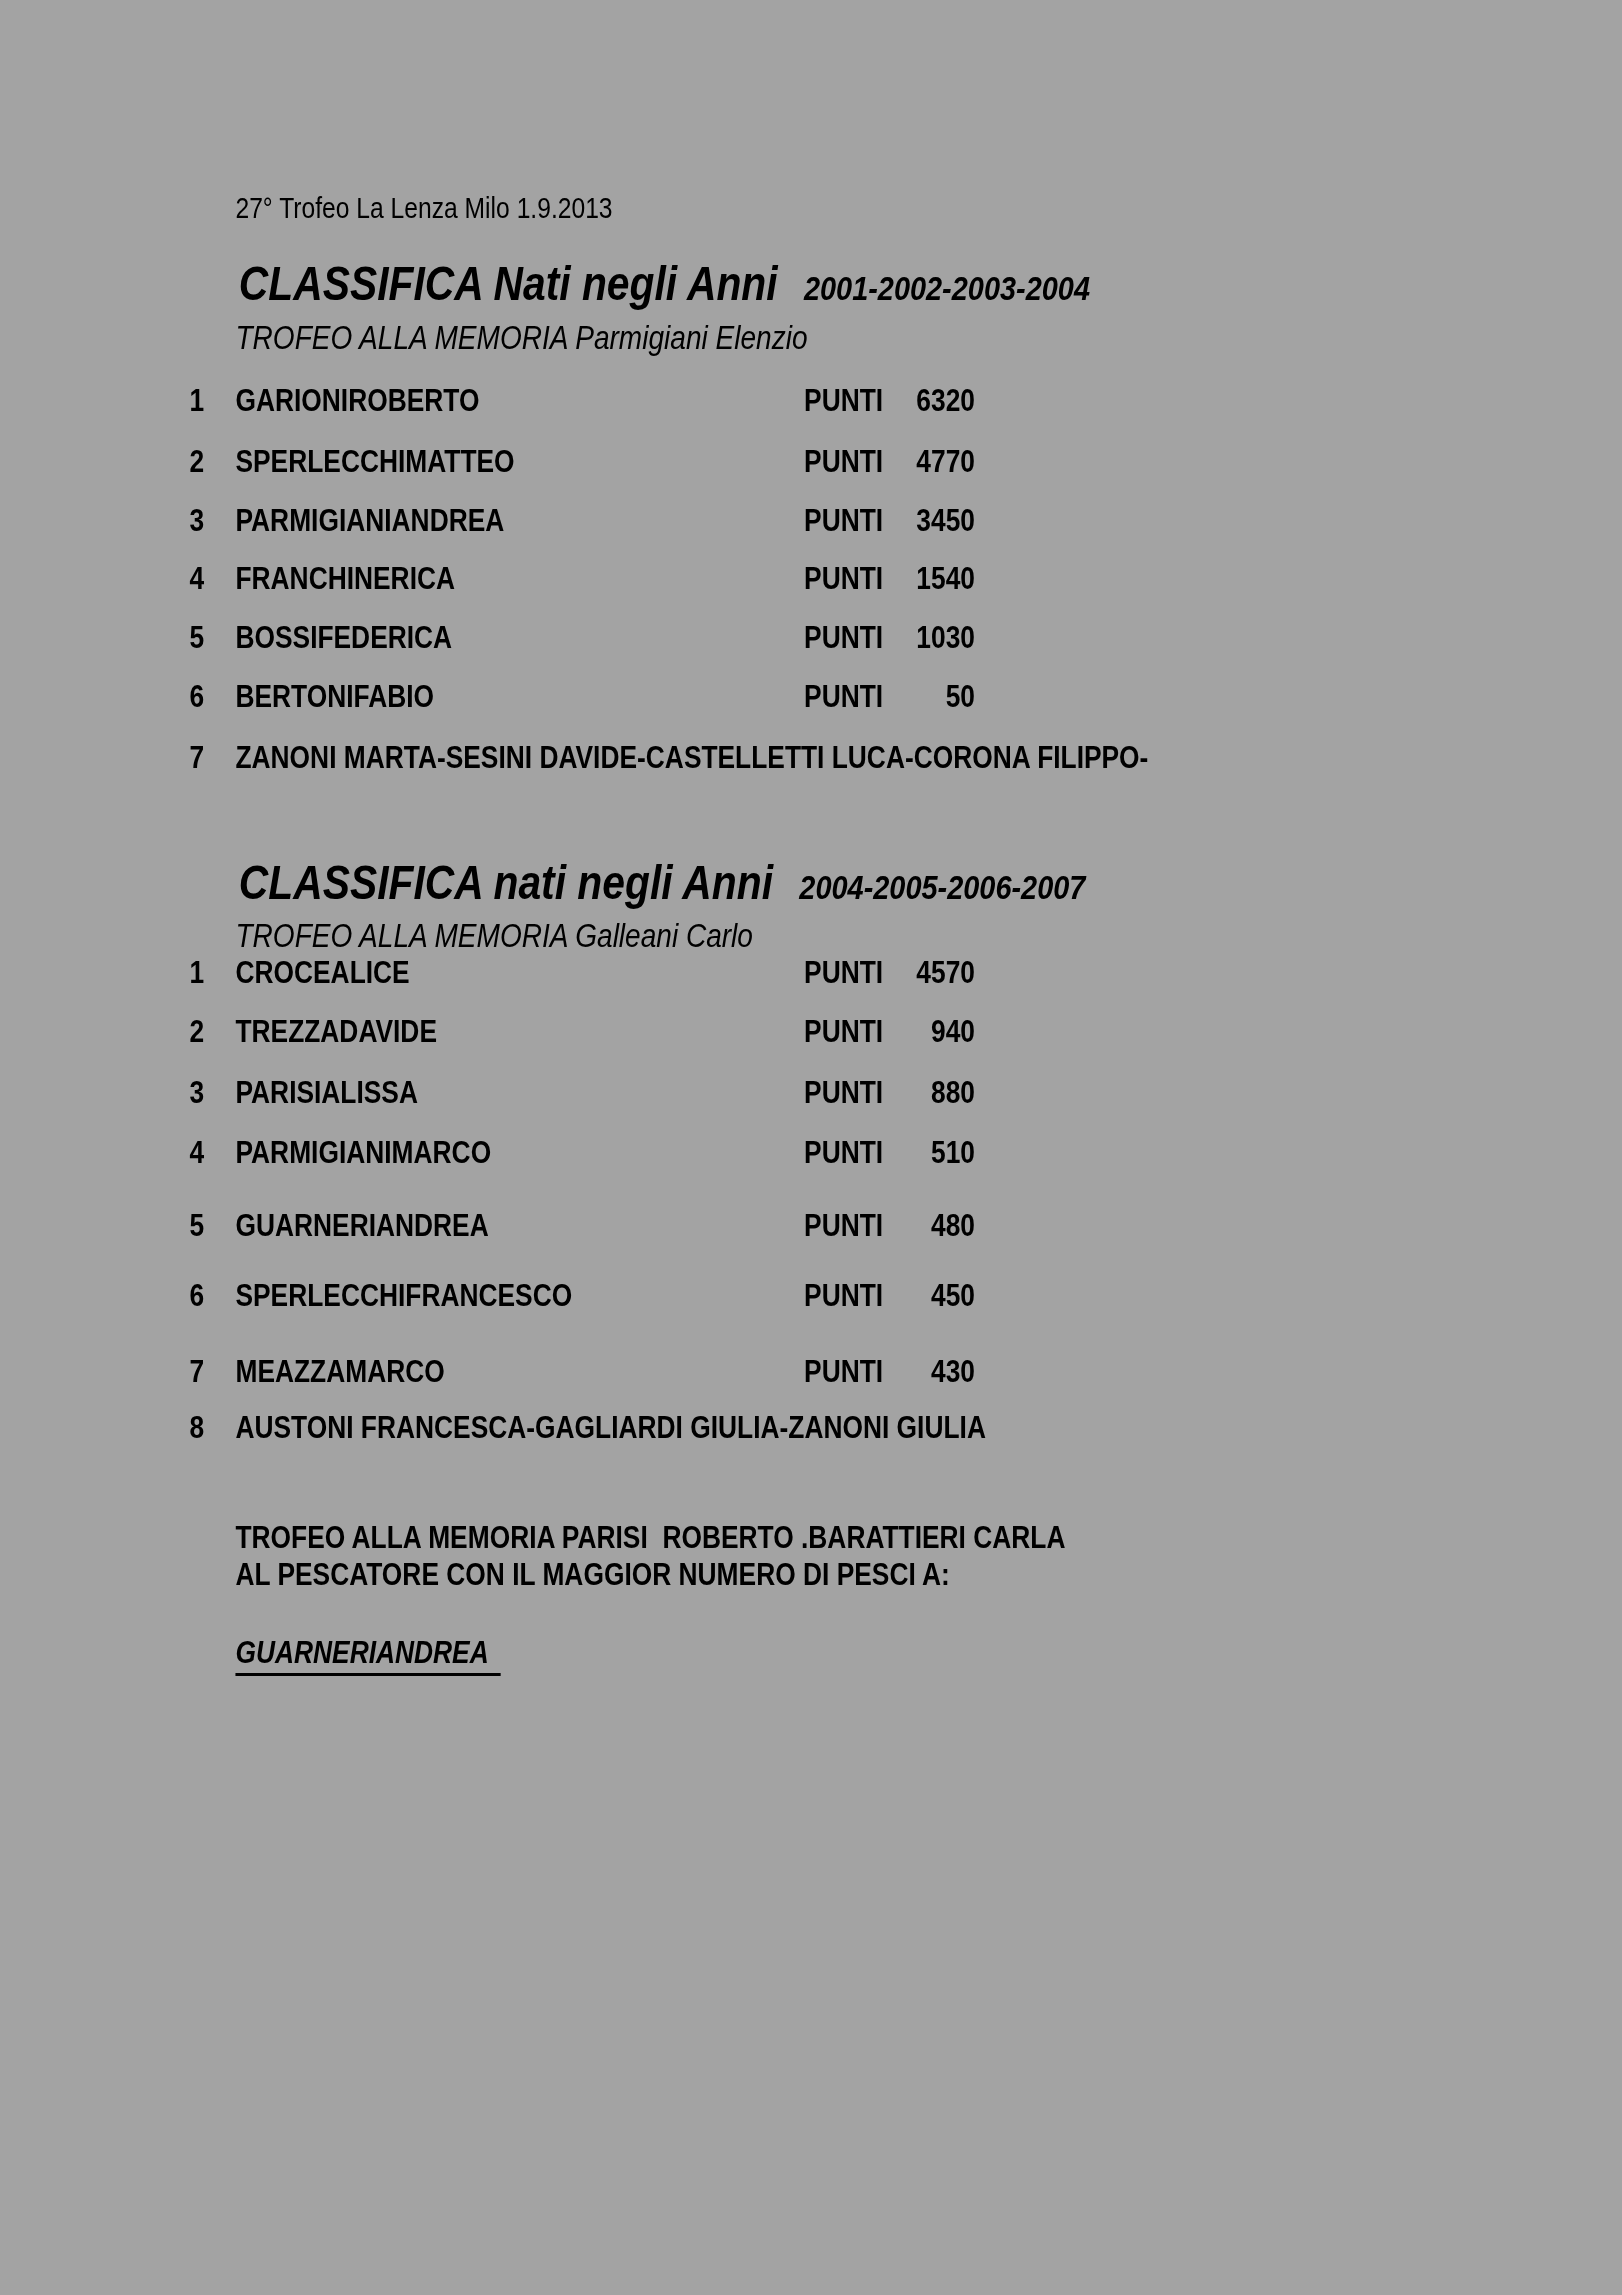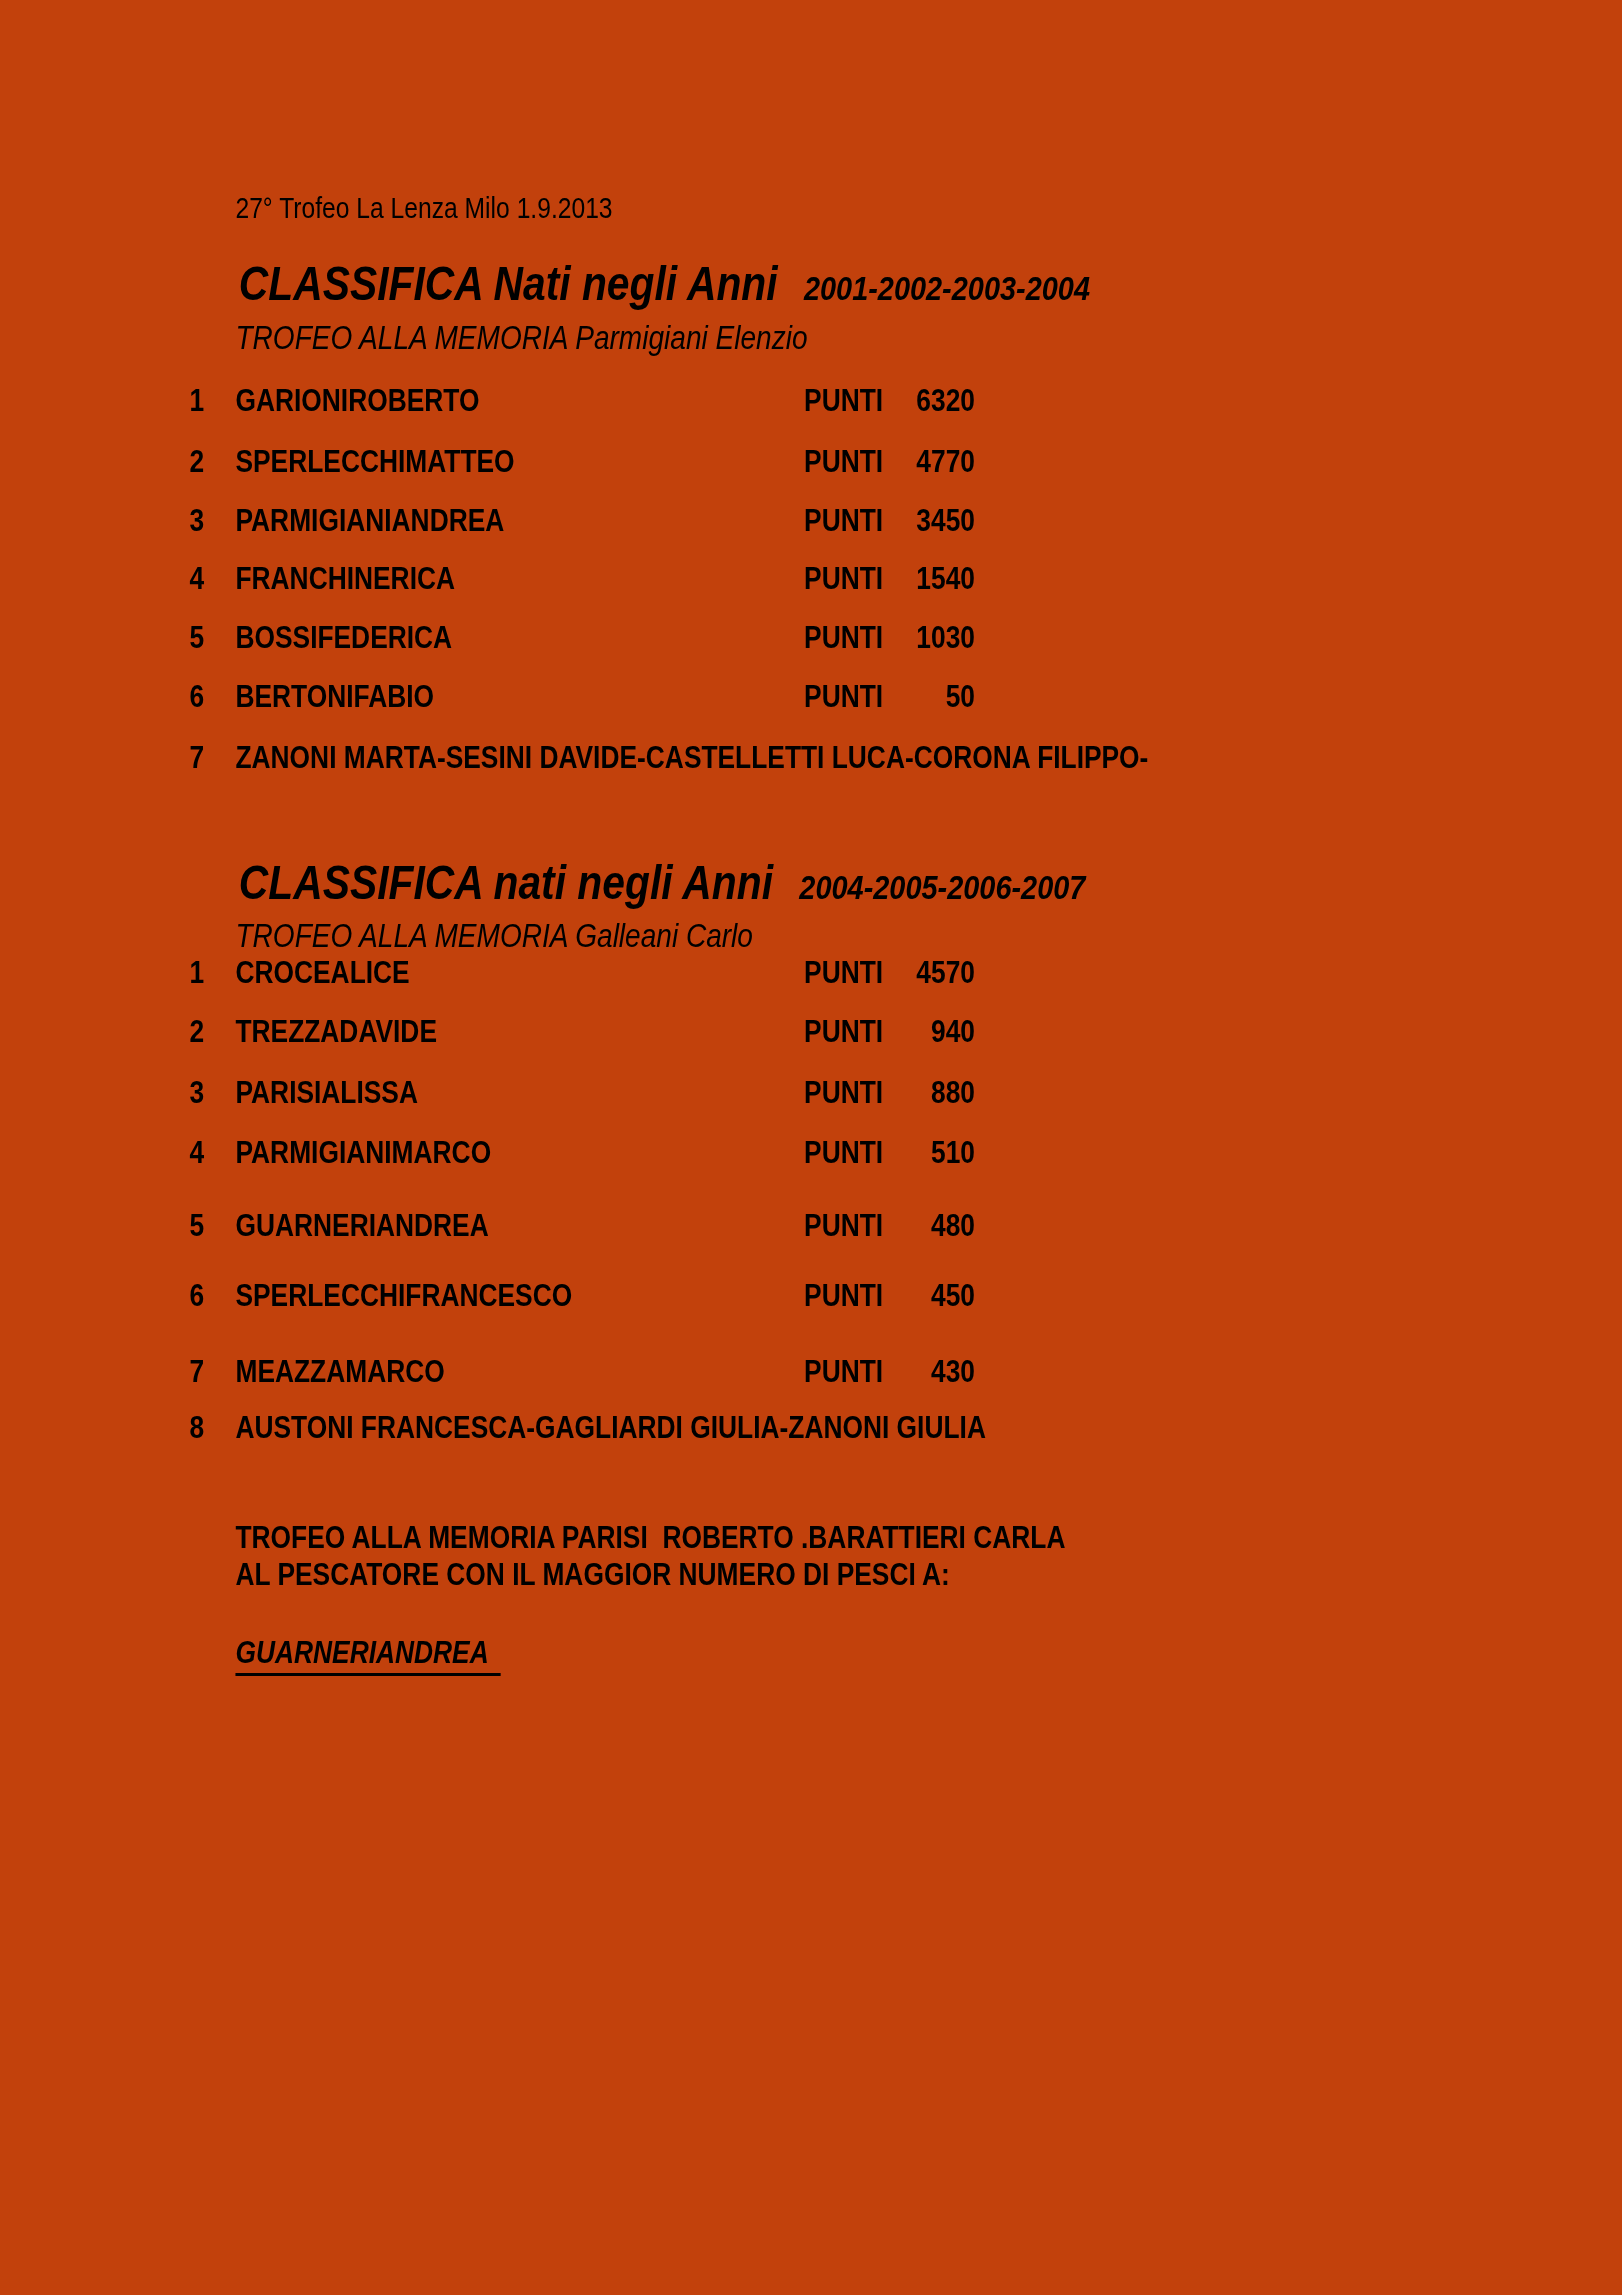--- a/index.html
+++ b/index.html
@@ -1,20 +1,20 @@
 <!DOCTYPE html>
 <html style="font-size:10.5px"><head>
 <meta charset="utf-8">
 <style>
   html, body { margin: 0; padding: 0; background: #ffffff; }
   .page {
     position: relative;
     width: 1623px;
     height: 2295px;
-    background: #c2410c;
+    background: #a3a3a3;
     color: #000000;
     font-family: "Liberation Sans", sans-serif;
     overflow: hidden;
   }
   
   .scale-wrap {
     position: absolute;
     top: 0; left: 0;
     width: 1909px;
     height: 2295px;

